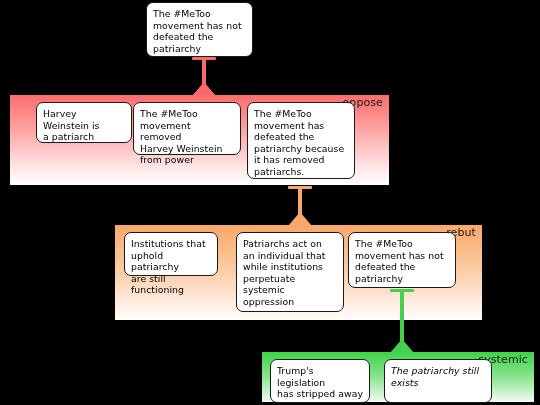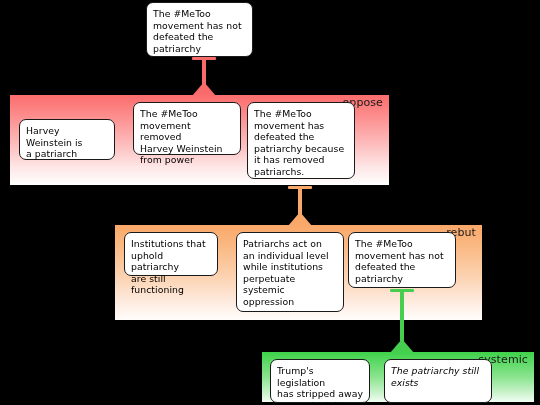--- a/index.html
+++ b/index.html
@@ -105,21 +105,21 @@
 
   <div class="conn up c-red" style="left:192px; top:57px; width:24px; height:39px;">
     <span class="bar"></span>
     <span class="stem"></span>
     <span class="flare"></span>
   </div>
 
   <div class="panel panel-oppose" style="left:10px; top:95px; width:379px; height:90px;">
     <span class="panel-label">oppose</span>
   </div>
-  <div class="node" style="left:19px; top:102px; width:96px; height:41px;margin-top:17px;">Harvey Weinstein is
+  <div class="node" style="left:36px; top:102px; width:96px; height:41px;">Harvey Weinstein is
 a patriarch</div>
   <div class="node" style="left:133px; top:102px; width:108px; height:53px;">The #MeToo
 movement removed
 Harvey Weinstein
 from power</div>
   <div class="node" style="left:247px; top:102px; width:108px; height:77px;">The #MeToo
 movement has
 defeated the
 patriarchy because
 it has removed
@@ -131,21 +131,21 @@
     <span class="flare"></span>
   </div>
 
   <div class="panel panel-rebut" style="left:115px; top:225px; width:367px; height:95px;">
     <span class="panel-label">rebut</span>
   </div>
   <div class="node" style="left:124px; top:232px; width:94px; height:44px;">Institutions that
 uphold patriarchy
 are still functioning</div>
   <div class="node" style="left:236px; top:232px; width:108px; height:80px;">Patriarchs act on
-an individual level
+an individual that
 while institutions
 perpetuate
 systemic
 oppression</div>
   <div class="node" style="left:348px; top:232px; width:108px; height:56px;">The #MeToo
 movement has not
 defeated the
 patriarchy</div>
 
   <div class="conn up c-green" style="left:390px; top:289px; width:24px; height:64px;">

